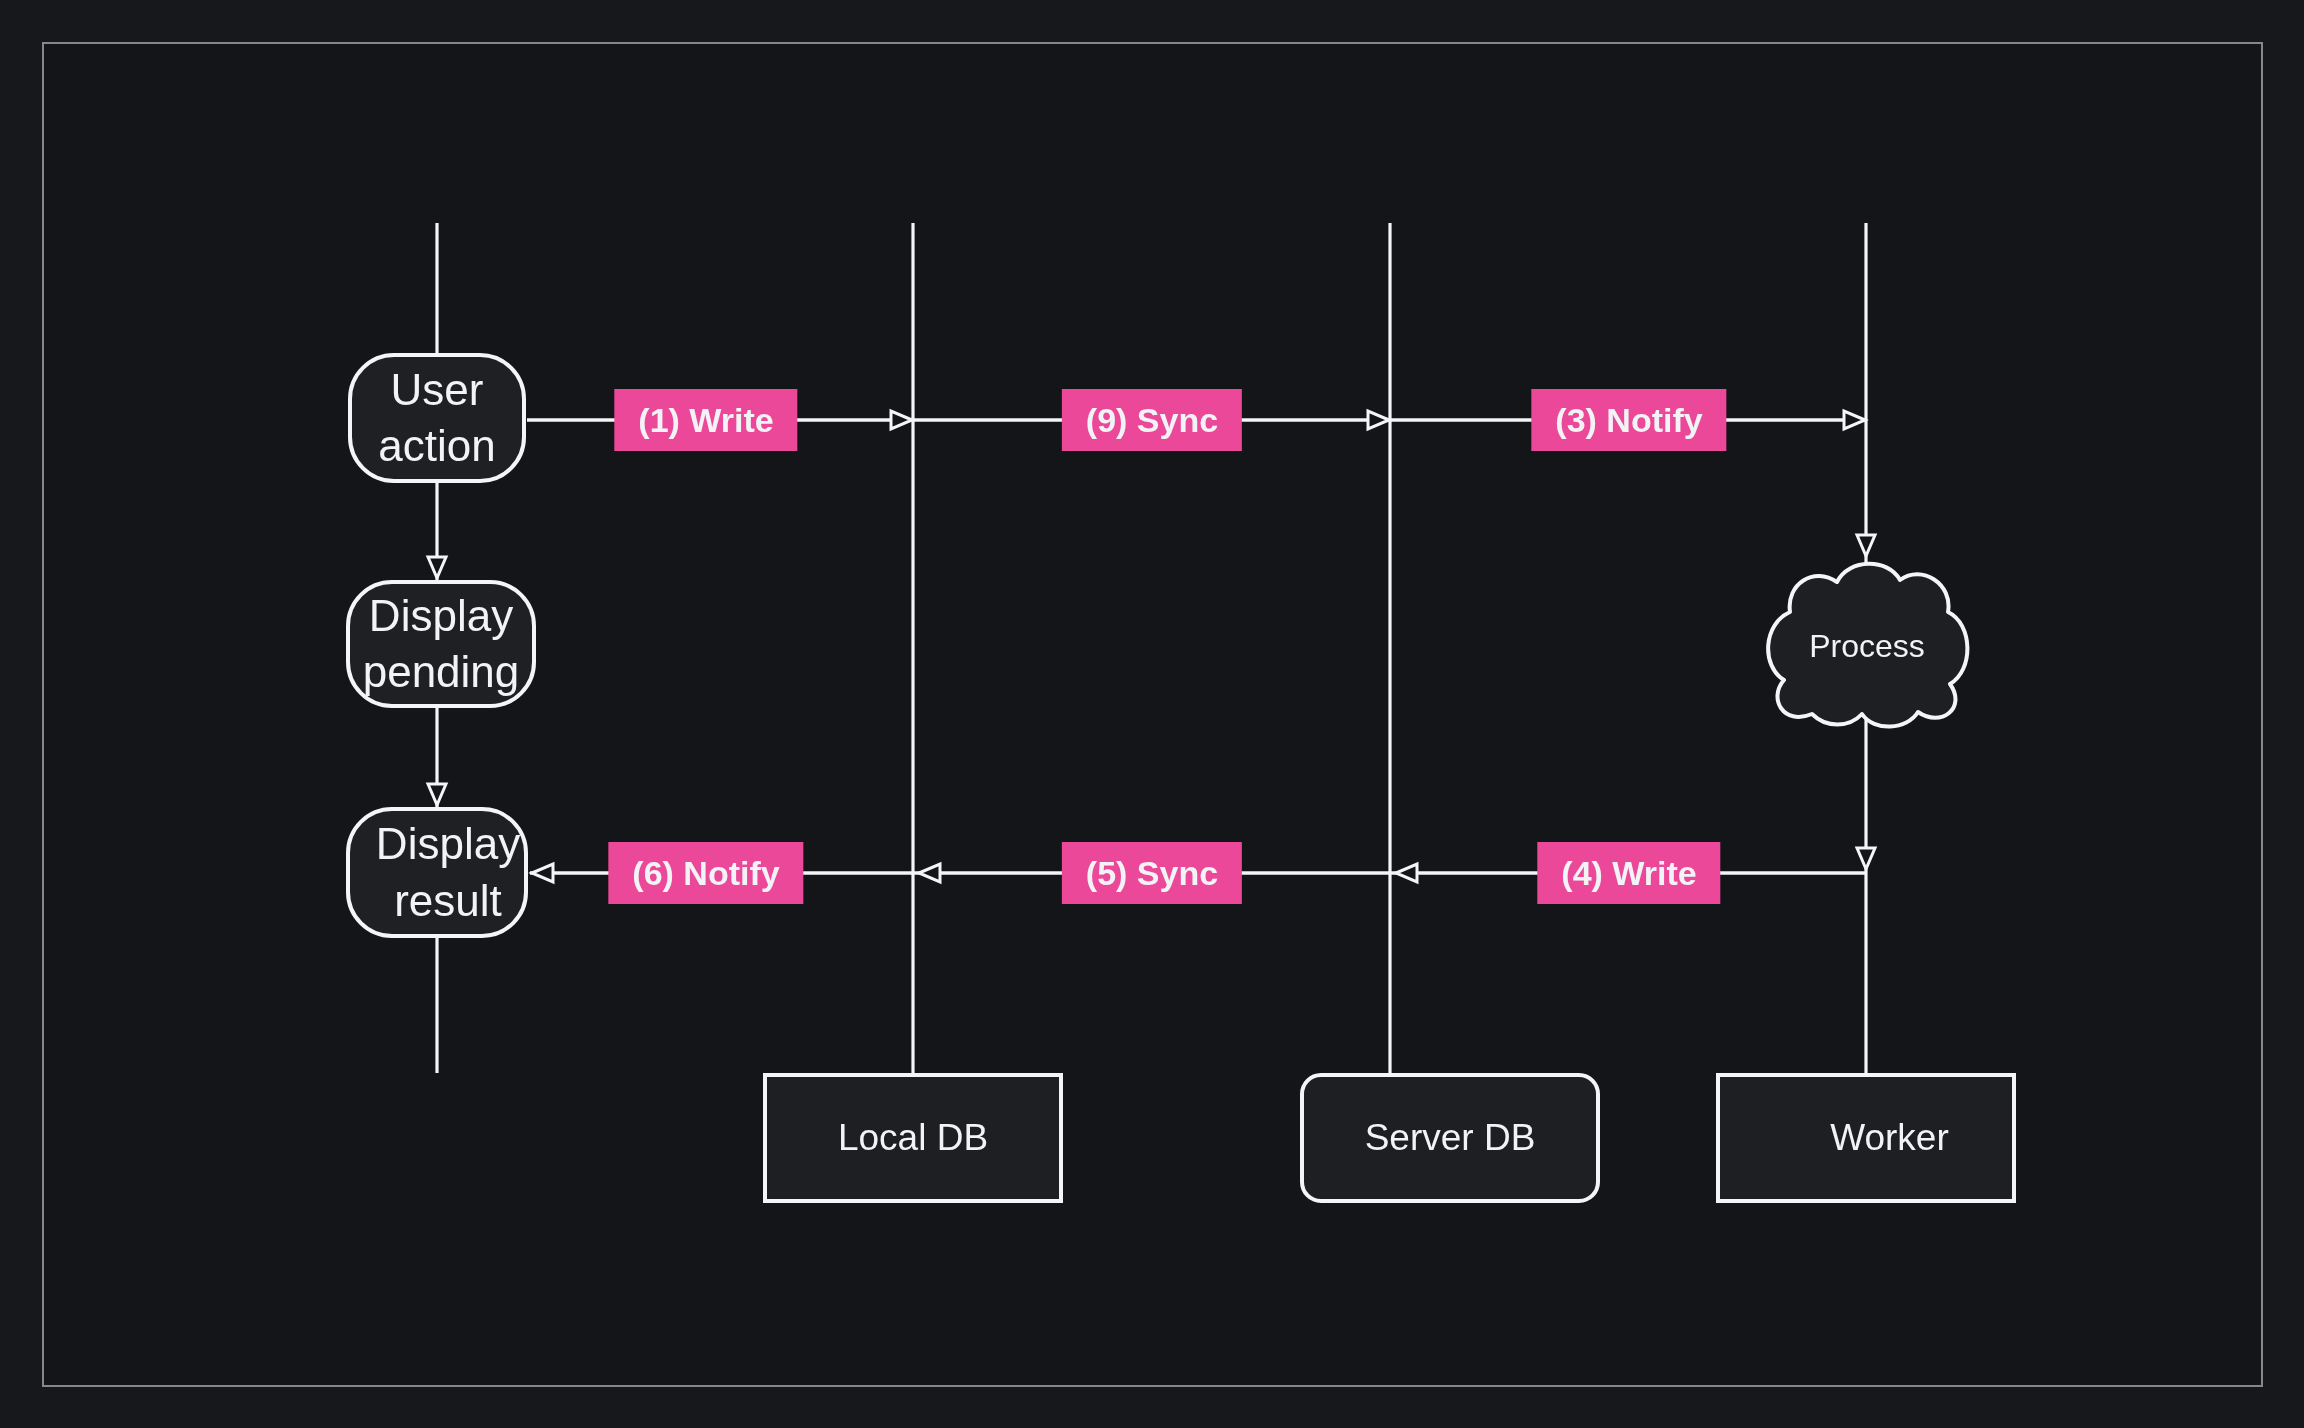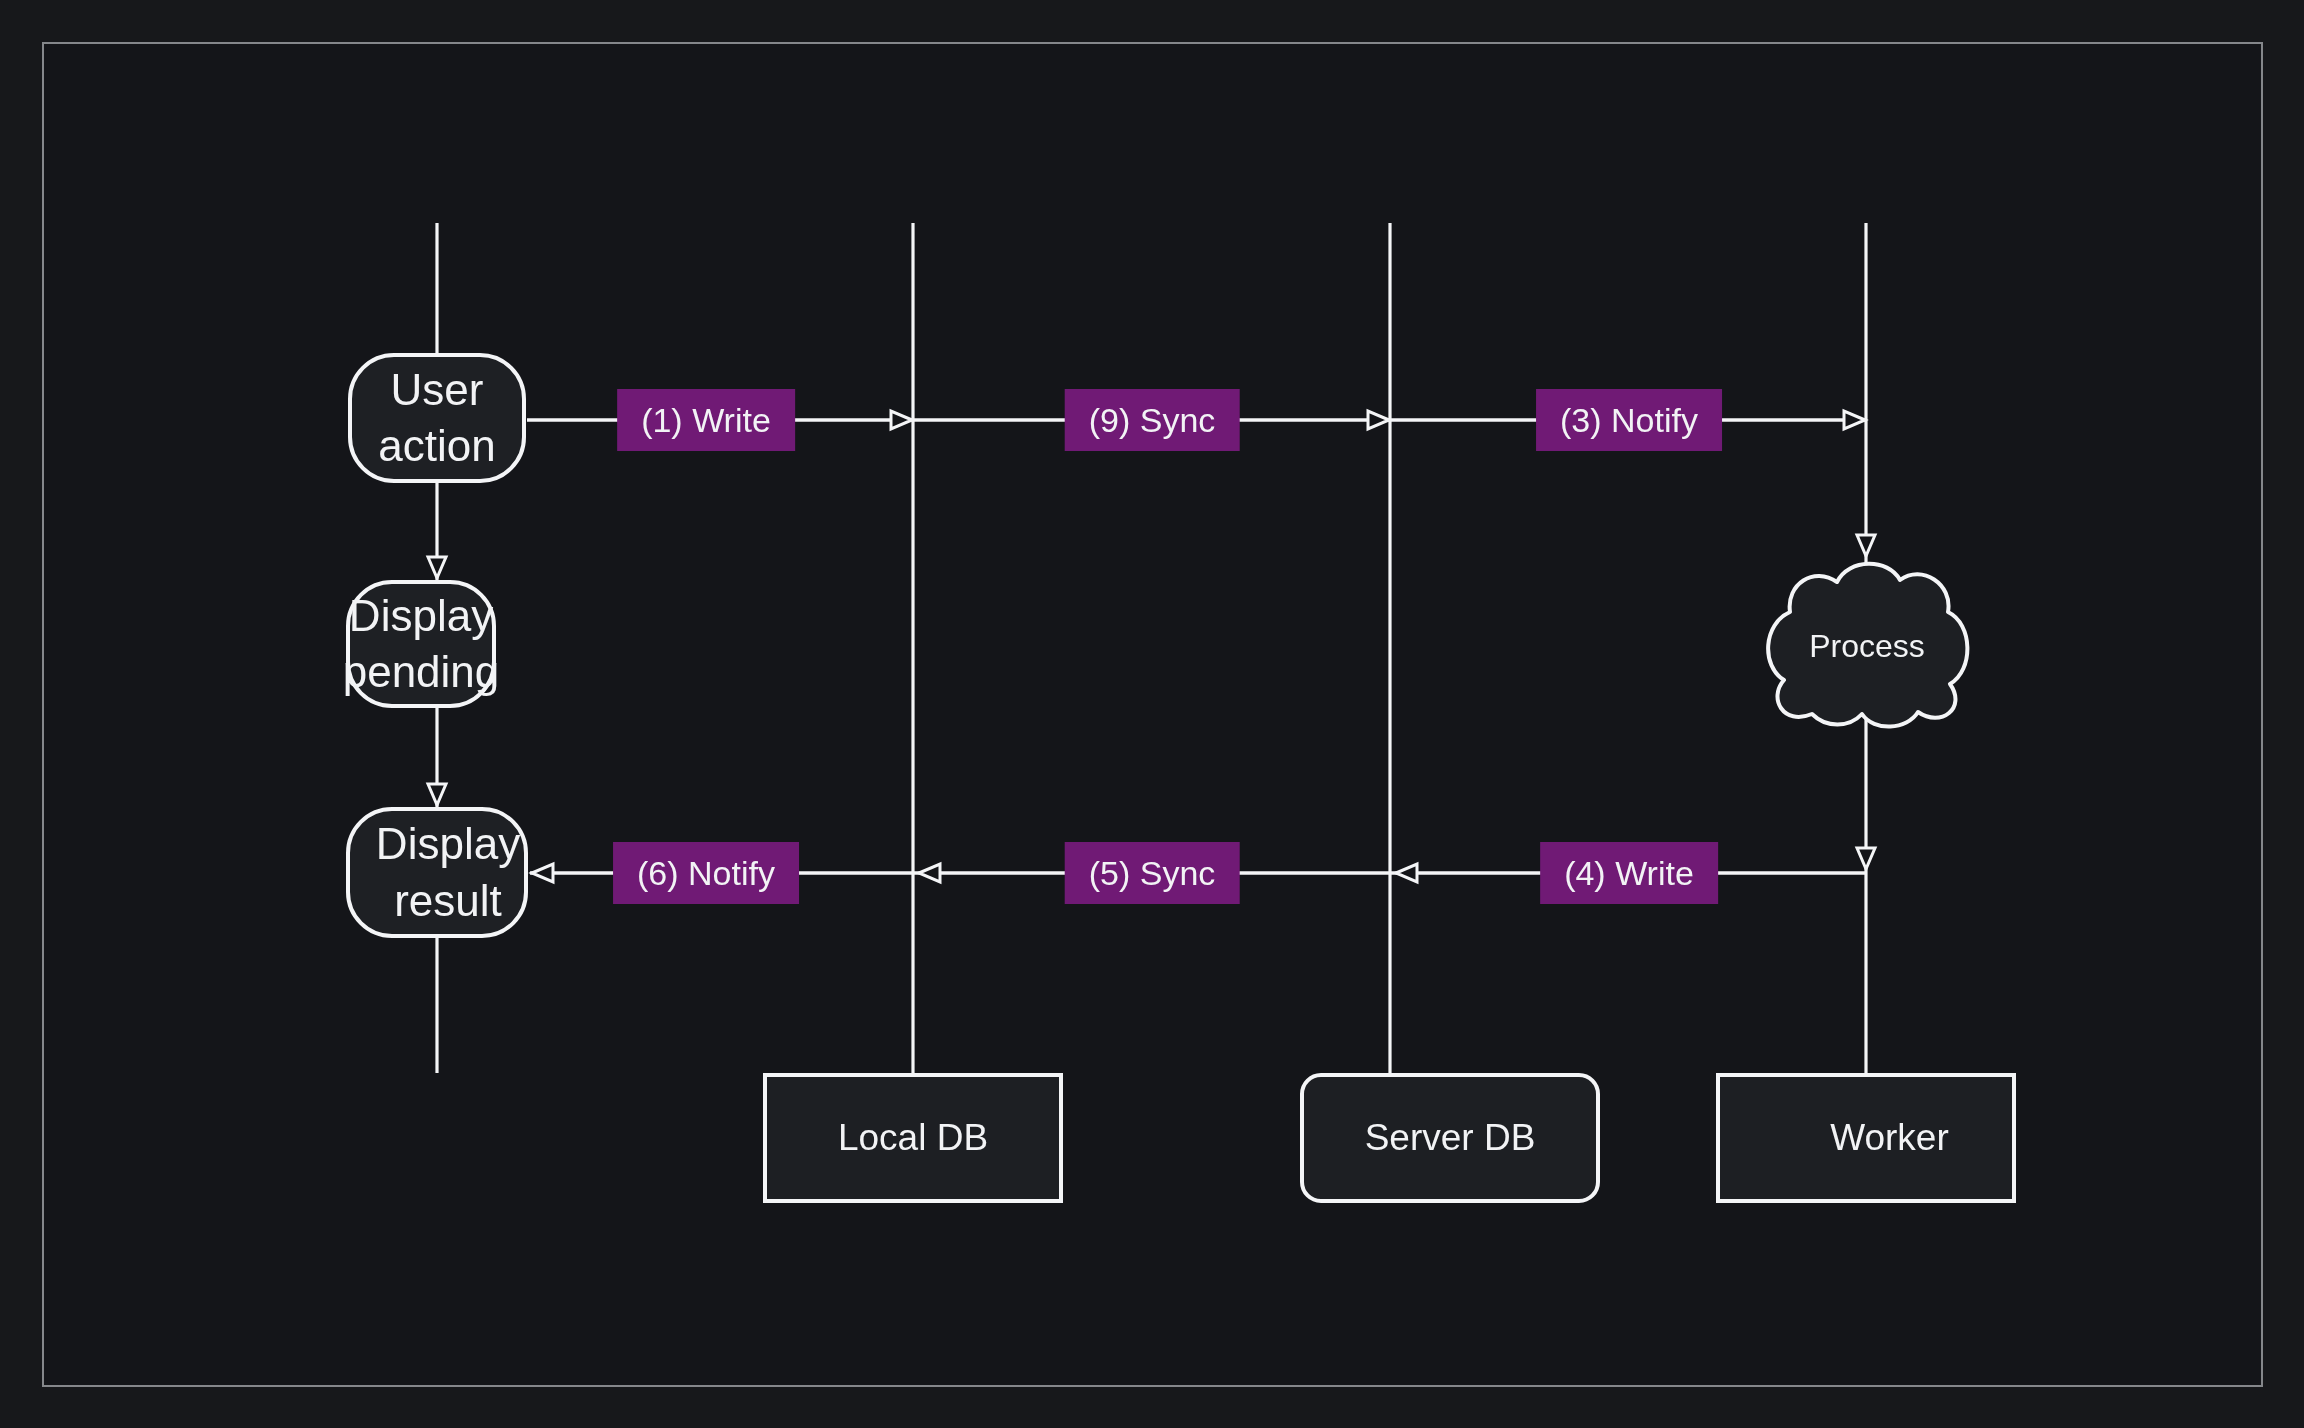--- a/index.html
+++ b/index.html
@@ -57,26 +57,27 @@
     color: #f2f3f5;
     font-size: 37px;
     display: flex;
     align-items: center;
     justify-content: center;
     text-align: center;
   }
   .edge-chip {
     position: absolute;
     transform: translate(-50%, -50%);
-    background: #701a75;
+    background: #ec4899;
     color: #f2f3f5;
     font-size: 34px;
     line-height: 1;
     padding: 14px 24px;
     white-space: nowrap;
+    font-weight: bold;
   }
   .cloud-label {
     position: absolute;
     left: 1867px; top: 646px;
     transform: translate(-50%, -50%);
     color: #f2f3f5;
     font-size: 32px;
     white-space: nowrap;
   }
 </style>
@@ -116,21 +117,21 @@
     <path d="M 532,873 l 21,-9 v 18 Z" fill="#141519" stroke="#f4f5f7" stroke-width="3"></path>
 
     <path d="M 437,578 l -9,-21 h 18 Z" fill="#141519" stroke="#f4f5f7" stroke-width="3"></path>
     <path d="M 437,805 l -9,-21 h 18 Z" fill="#141519" stroke="#f4f5f7" stroke-width="3"></path>
     <path d="M 1866,556 l -9,-21 h 18 Z" fill="#141519" stroke="#f4f5f7" stroke-width="3"></path>
     <path d="M 1866,869 l -9,-21 h 18 Z" fill="#141519" stroke="#f4f5f7" stroke-width="3"></path>
   </svg>
 
   <div class="node rounded" style="left:348px; top:353px; width:178px; height:130px;">User action</div>
 
-  <div class="node rounded" style="left:346px; top:580px; width:150px; height:128px;">Display pending</div>
+  <div class="node rounded" style="left:346px; top:580px; width:190px; height:128px;">Display pending</div>
 
   <div class="node rounded" style="left:346px; top:807px; width:182px; height:131px;padding-left:48px;">Display result</div>
 
   <div class="cloud-label">Process</div>
 
   <div class="edge-chip" style="left:706px; top:420px;">(1) Write</div>
   <div class="edge-chip" style="left:1152px; top:420px;">(9) Sync</div>
   <div class="edge-chip" style="left:1629px; top:420px;">(3) Notify</div>
 
   <div class="edge-chip" style="left:706px; top:873px;">(6) Notify</div>

